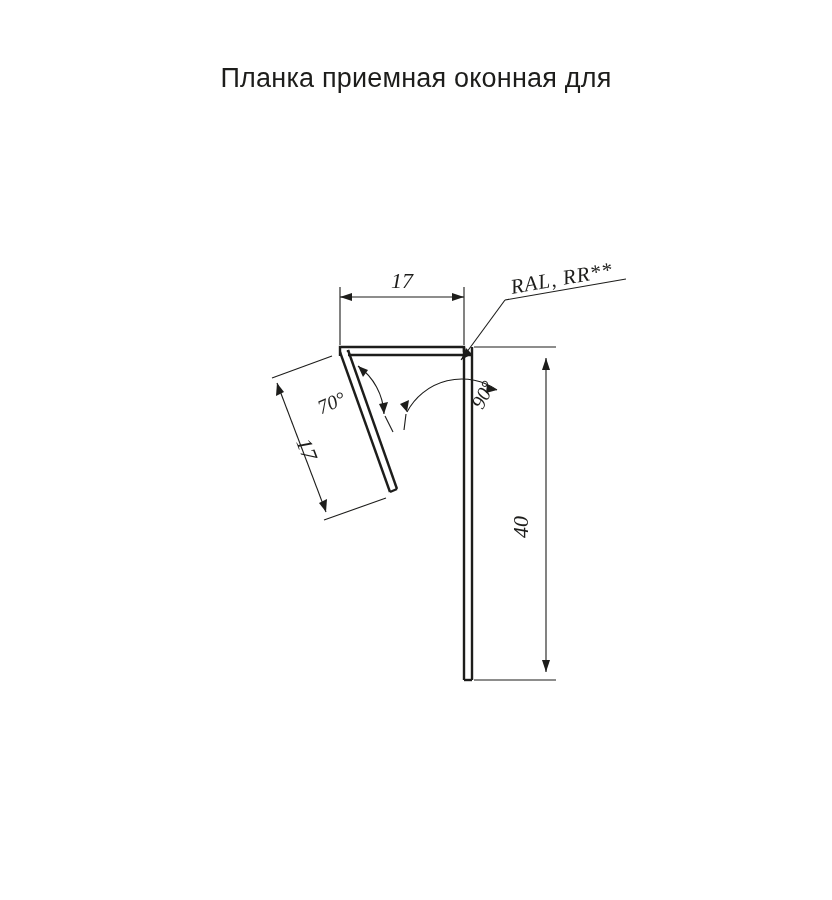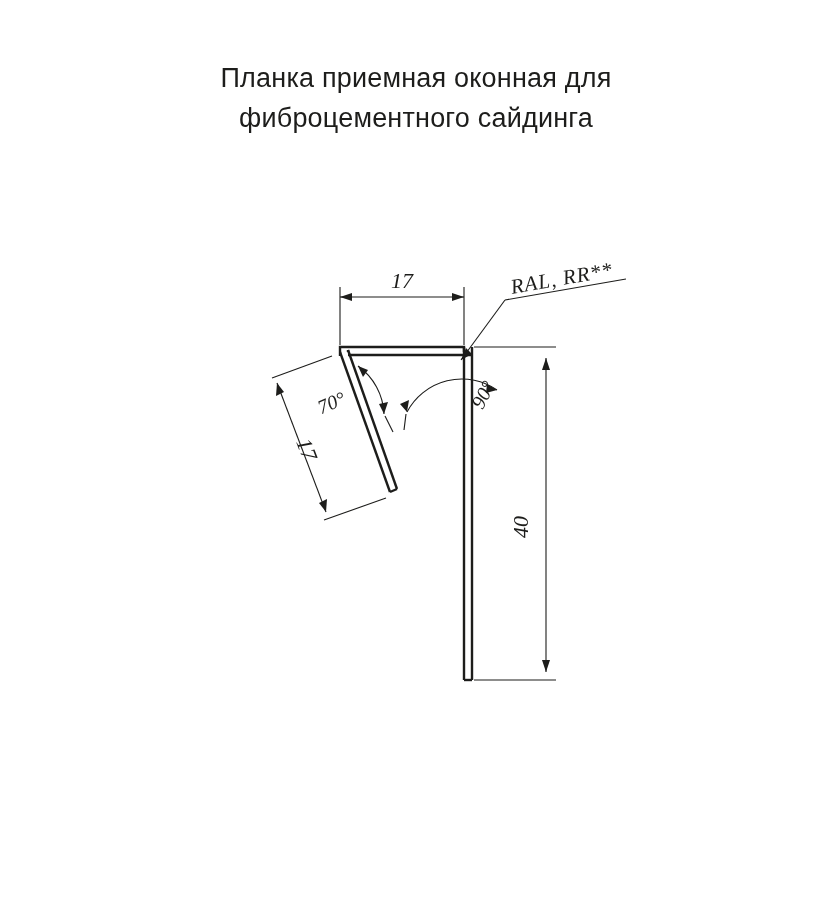--- a/index.html
+++ b/index.html
@@ -78,21 +78,20 @@
     fill: #1d1d1b;
   }
 </style>
 </head>
 <body>
 
 <div id="page">
 
   <div id="title">
     <span class="line">Планка приемная оконная для</span>
-    <span class="line">фиброцементного сайдинга</span>
   </div>
 
   <svg id="drawing" viewBox="0 0 832 900">
 
     <g>
       <path class="profile" d="M 340,356 L 340,347 L 464,347 L 464,352"></path>
 
       <path class="profile" d="M 340,352 L 390,492"></path>
       <path class="profile" d="M 348,350 L 397,489"></path>
       <path class="profile" d="M 390,492 L 397,489"></path>

